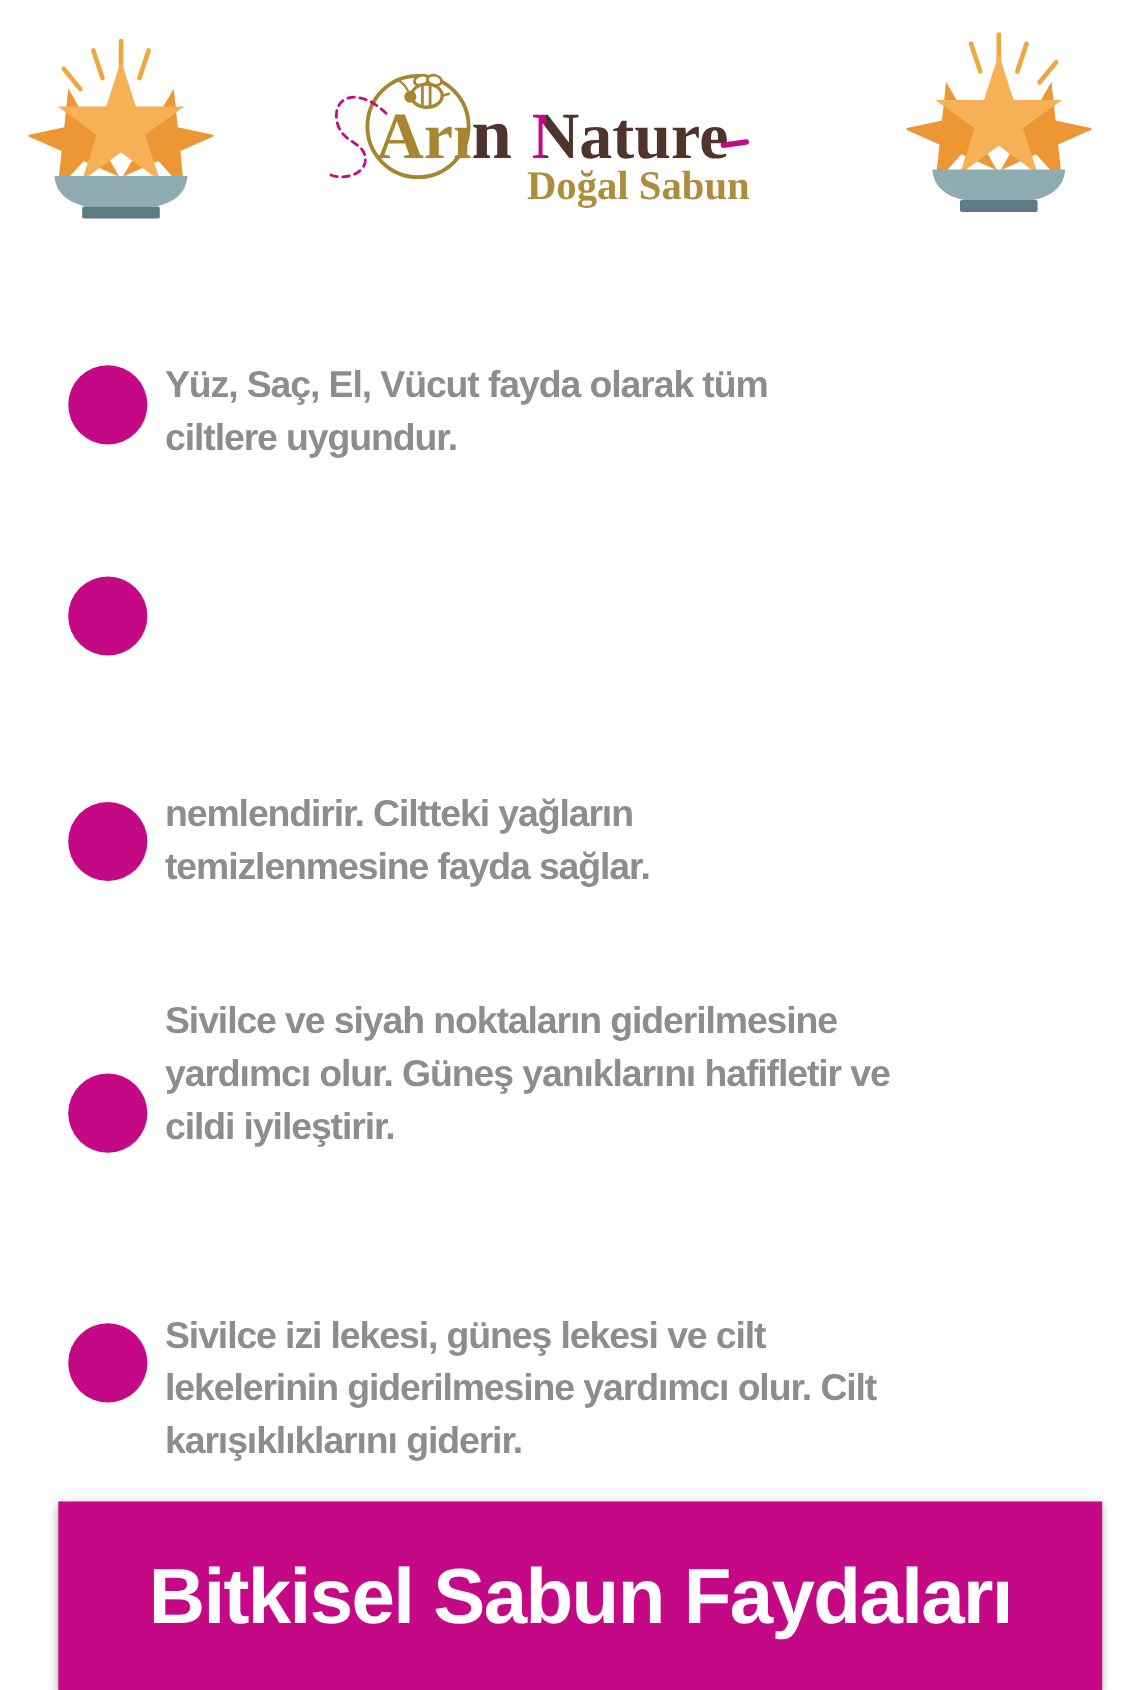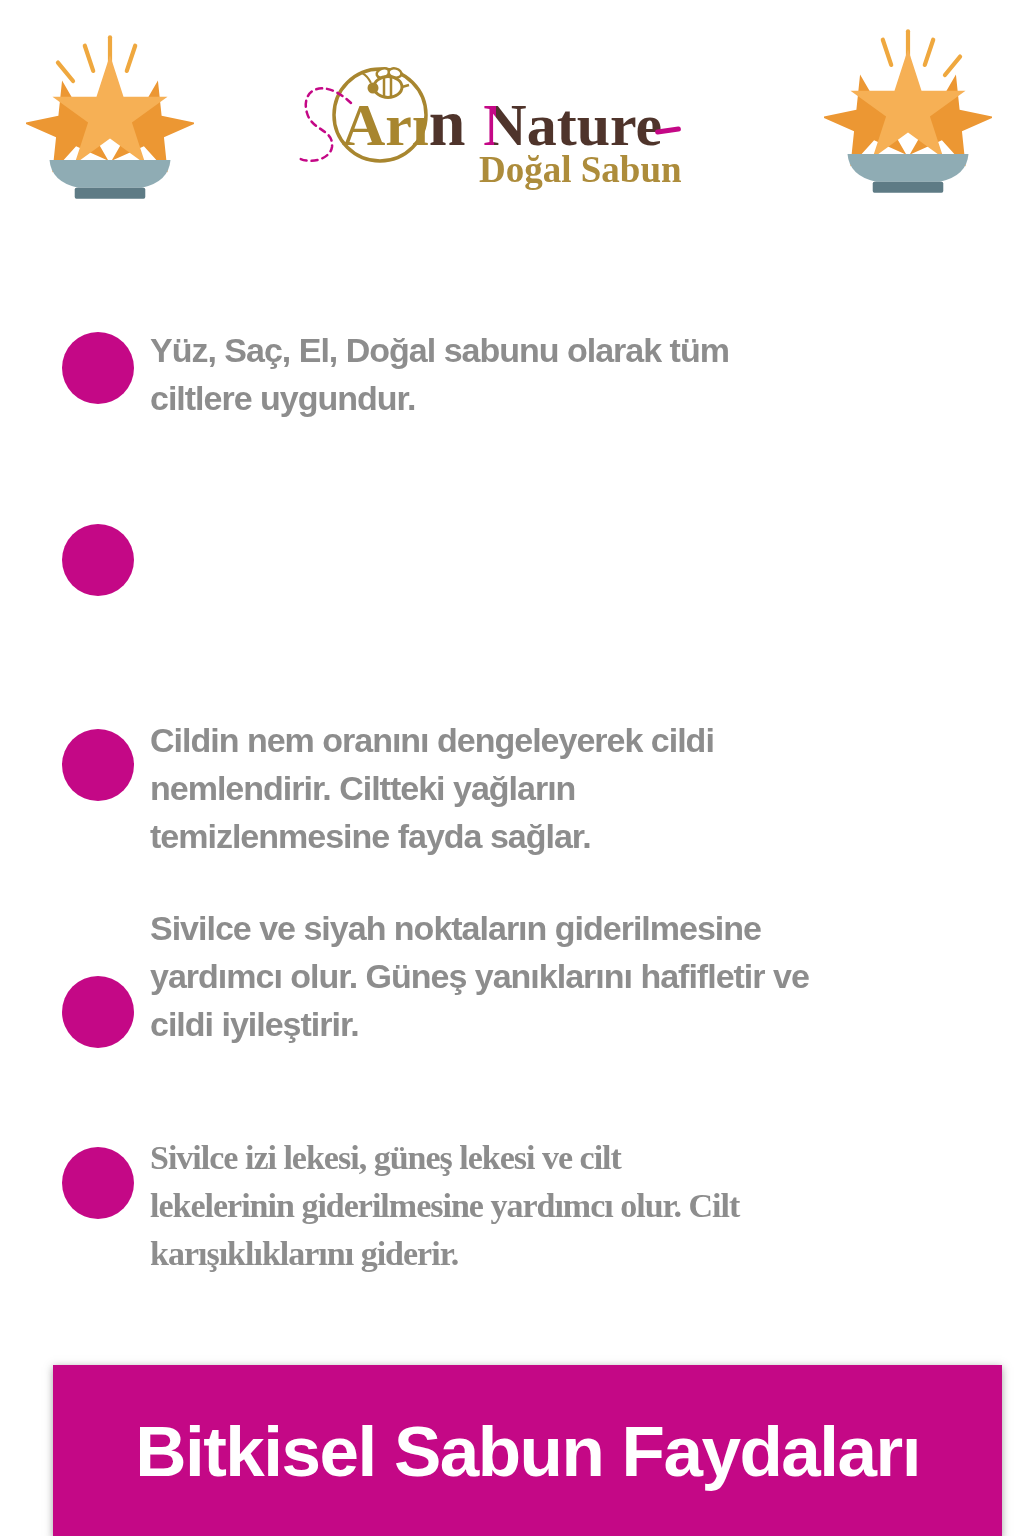--- a/index.html
+++ b/index.html
@@ -24,21 +24,21 @@
                  background:var(--accent);transform:rotate(-8deg);}
   .tagline{position:absolute;left:479px;top:136px;white-space:nowrap;
            font-family:"Liberation Serif",serif;font-weight:bold;font-size:37px;color:var(--gold2);}
 
   
   .benefit{position:absolute;left:62px;right:44px;display:flex;align-items:flex-start;gap:16px;}
   .benefit:nth-of-type(1){top:312px;}
   .benefit:nth-of-type(2){top:484px;}
   .benefit:nth-of-type(3){top:702px;}
   .benefit:nth-of-type(4){top:890px;align-items:flex-end;}
-  .benefit:nth-of-type(5){top:1120px;font-family:Liberation Serif, serif;}
+  .benefit:nth-of-type(5){top:1176px;}
   .bullet{flex:0 0 auto;width:72px;height:72px;border-radius:50%;background:var(--accent);}
   .benefit:nth-of-type(1) .bullet{margin-top:8px;}
   .benefit:nth-of-type(2) .bullet{margin-top:28px;}
   .benefit:nth-of-type(3) .bullet{margin-top:15px;}
   .benefit:nth-of-type(4) .bullet{margin-top:17px;}
   .benefit:nth-of-type(5) .bullet{margin-top:15px;}
   .benefit-text{font-weight:bold;font-size:34px;line-height:48px;letter-spacing:-1px;
                 color:var(--textgray);padding-top:2px;}
 
   
@@ -99,33 +99,32 @@
       <span class="arin-main">Arı</span><span class="arin-suffix">n</span><span class="nature">Nature</span>
     </div>
     <div class="nature-accent"></div>
     <div class="tagline">Doğal Sabun</div>
   </div>
 
   <div id="benefits">
     <div class="benefit">
       <span class="bullet"></span>
       <div class="benefit-text">
-          <div>Yüz, Saç, El, Doğal sabunu olarak tüm</div>
+          <div>Yüz, Saç, El, Vücut fayda olarak tüm</div>
           <div>ciltlere uygundur.</div>
         </div>
     </div>
 
     <div class="benefit">
       <span class="bullet"></span>
     </div>
 
     <div class="benefit">
       <span class="bullet"></span>
       <div class="benefit-text">
-          <div>Cildin nem oranını dengeleyerek cildi</div>
           <div>nemlendirir. Ciltteki yağların</div>
           <div>temizlenmesine fayda sağlar.</div>
         </div>
     </div>
 
     <div class="benefit">
       <span class="bullet"></span>
       <div class="benefit-text">
           <div>Sivilce ve siyah noktaların giderilmesine</div>
           <div>yardımcı olur. Güneş yanıklarını hafifletir ve</div>

